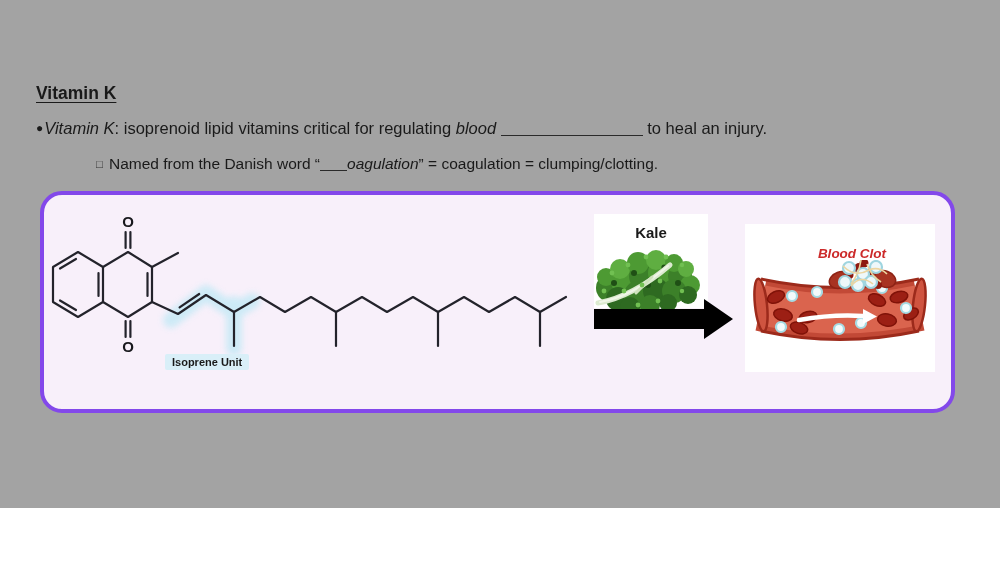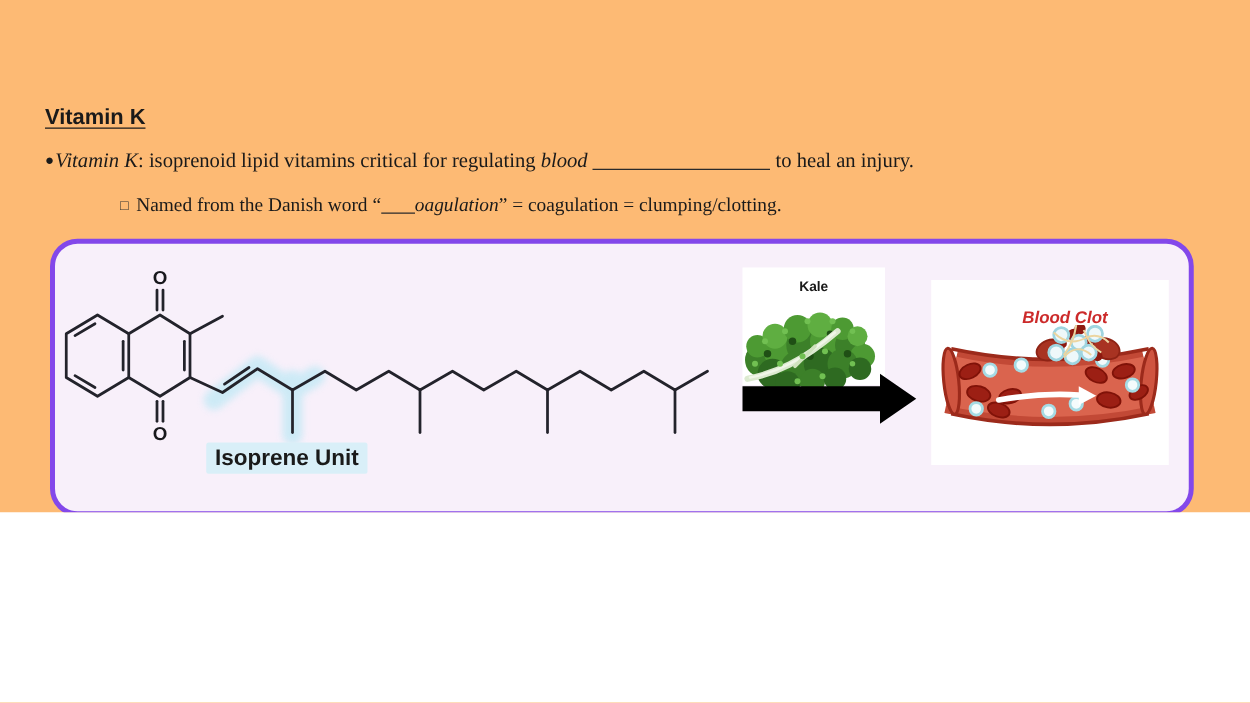--- a/index.html
+++ b/index.html
@@ -1,38 +1,38 @@
 <!DOCTYPE html>
 <html><head>
 <meta charset="utf-8">
 <style>
   html,body{margin:0;padding:0;background:#fff;}
-  .page{position:relative;width:1000px;height:410px;background:#fdba74;overflow:hidden;
+  .page{position:relative;width:1000px;height:508px;background:#a3a3a3;overflow:hidden;
         font-family:"Liberation Sans",sans-serif;color:#1a1a1a;}
   .title{position:absolute;left:36px;top:83px;font-size:17.5px;font-weight:bold;
          text-decoration:underline;text-underline-offset:3px;}
-  .line{position:absolute;white-space:nowrap;font-family:Liberation Serif, serif;}
+  .line{position:absolute;white-space:nowrap;}
   .bullet-line{left:36px;top:118px;font-size:16.5px;}
   .sub-line{left:96px;top:154px;font-size:15.5px;text-align:center;}
   .marker-dot{font-size:12px;vertical-align:2px;margin-right:1px;}
   .marker-box{font-size:11.5px;color:#333;margin-right:6px;vertical-align:1px;}
   .it{font-style:italic;}
   .u{display:inline-block;border-bottom:1.4px solid #2a2a2a;height:0.9em;transform:translateY(2px);}
   .u-main{width:142px;}
   .u-sub{width:27px;}
   .u-cap{width:42px;margin-left:6px;}
   .panel{position:absolute;left:40px;top:191px;width:915px;height:222px;box-sizing:border-box;
          border:4px solid #8348ea;border-radius:22px;background:#f8f0fa;}
   .panel *{position:absolute;}
   .mol-svg{left:1px;top:5px;}
-  .isoprene-label{left:121px;top:159px;font-size:18px;font-weight:bold;background:#d9eff8;
+  .isoprene-label{left:121px;top:159px;font-size:11px;font-weight:bold;background:#d9eff8;
                   padding:2px 7px;border-radius:2px;white-space:nowrap;}
   .caption{left:260px;top:186px;font-size:18px;font-weight:bold;white-space:nowrap;}
   .kale-bg{left:550px;top:19px;width:114px;height:94px;background:#ffffff;}
-  .kale-label{left:550px;top:29px;width:114px;text-align:center;font-size:11px;font-weight:bold;}
+  .kale-label{left:550px;top:29px;width:114px;text-align:center;font-size:15px;font-weight:bold;}
   .kale-svg{left:546px;top:48px;}
   .big-arrow-svg{left:548px;top:100px;}
   .clot-card{left:701px;top:29px;width:190px;height:148px;background:#ffffff;}
   .clot-label{left:0;top:22px;width:190px;text-align:center;font-size:13.5px;font-weight:bold;
               font-style:italic;color:#cc2a2a;padding-left:12px;}
   .vessel-svg{left:2px;top:36px;}
 </style>
 </head>
 <body>
 

